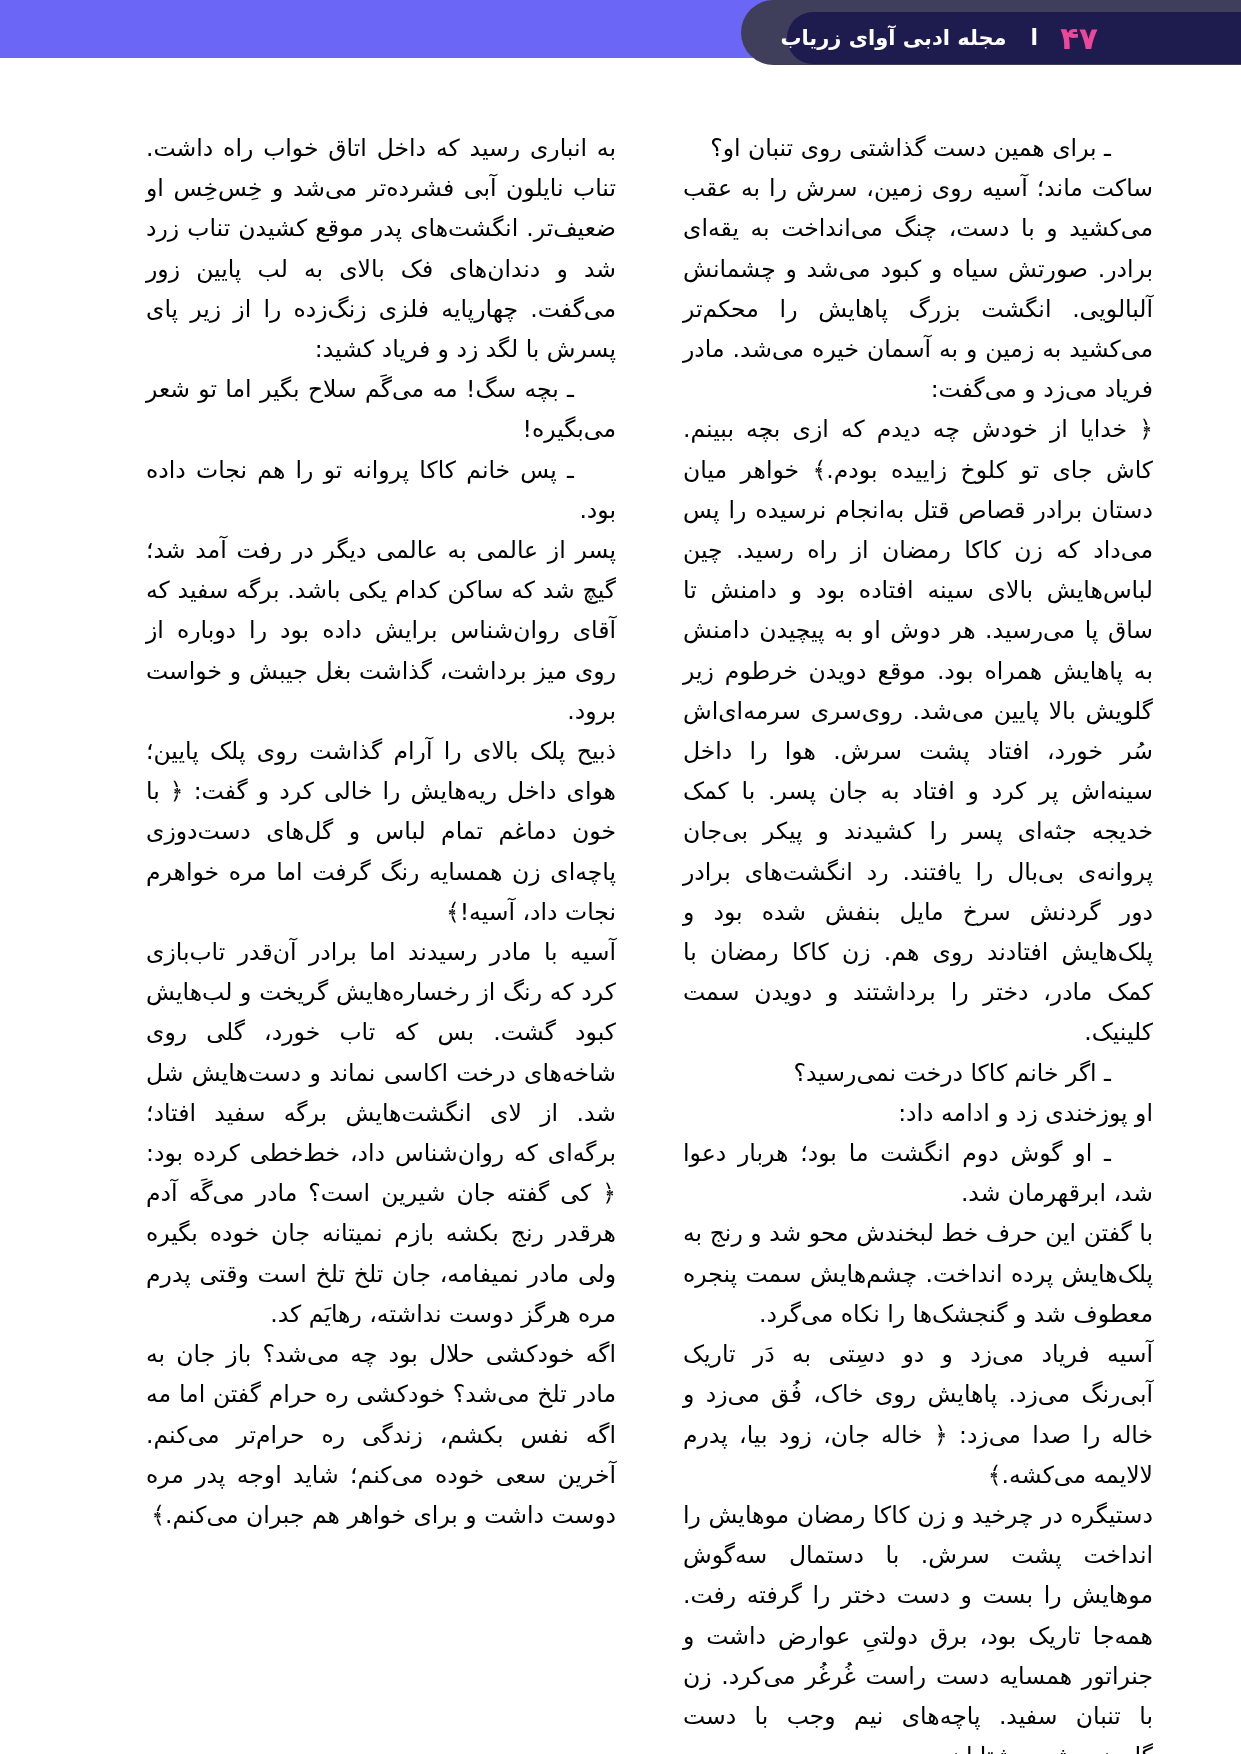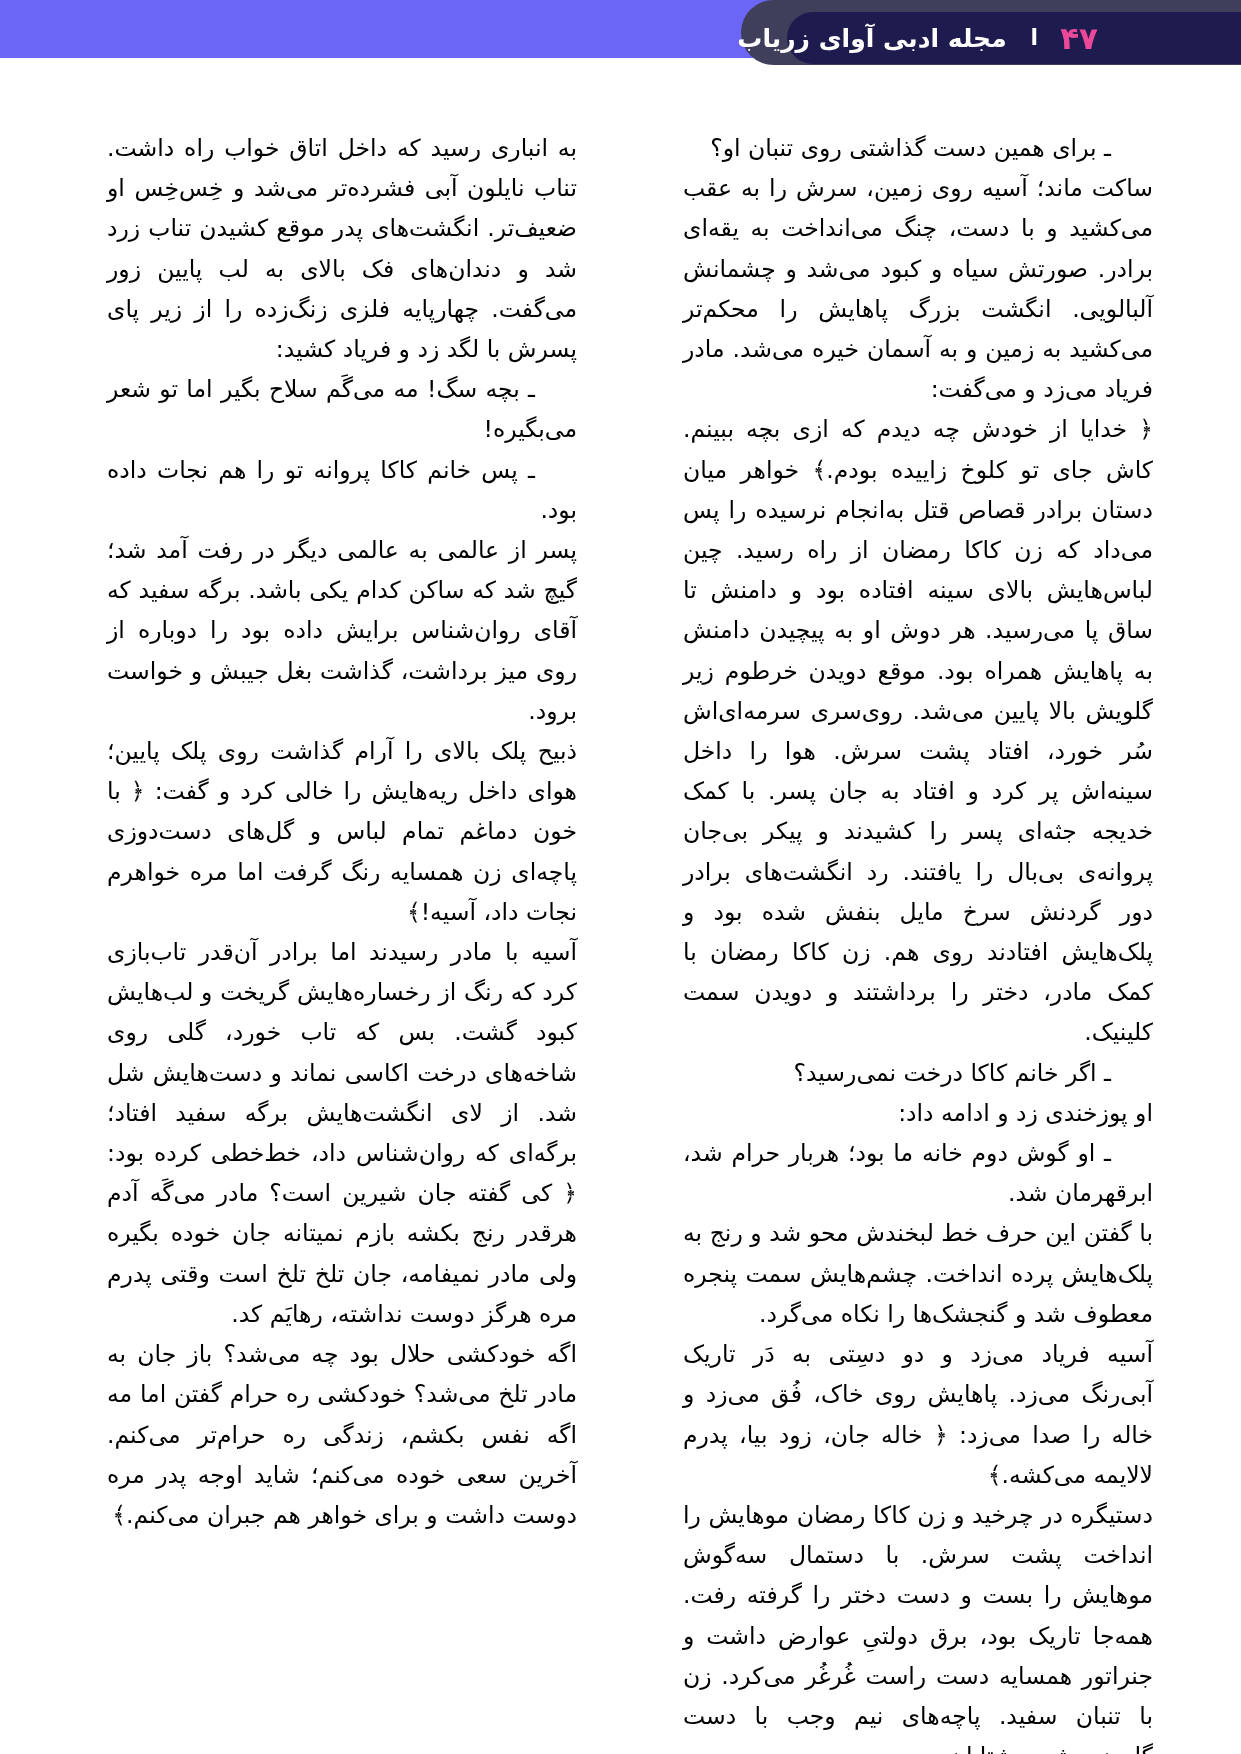--- a/index.html
+++ b/index.html
@@ -76,21 +76,21 @@
   }
   .header-separator {
     color: #ffffff;
     font-size: 22px;
     font-weight: bold;
     margin: 0 22px 0 24px;
     line-height: 1;
   }
   .header-magazine-title {
     color: #ffffff;
-    font-size: 25px;
+    font-size: 21px;
     font-weight: bold;
   }
 
   
   .article-body {
     position: absolute;
     top: 128px;
     left: 0;
     width: 1241px;
     height: 1320px;
@@ -106,21 +106,21 @@
     text-justify: inter-word;
     font-size: 23.5px;
     line-height: 40.2px;
     color: #000000;
     font-family: "DejaVu Sans", "Liberation Sans", sans-serif;
   }
   .column-right {
     margin-right: 88px;
   }
   .column-left {
-    margin-right: 106px;
+    margin-right: 67px;
   }
   .text-column p {
     margin: 0;
   }
   .para-indent {
     text-indent: 42px;
   }
   .para-dash {
     text-indent: 0;
   }
@@ -141,21 +141,21 @@
 </div>
 
 <div class="article-body">
 
   <div class="text-column column-right">
     <p class="para-indent">ـ برای همین دست گذاشتی روی تنبان او؟</p>
     <p class="para-dash">ساکت ماند؛ آسیه روی زمین، سرش را به عقب می‌کشید و با دست، چنگ می‌انداخت به یقه‌ای برادر. صورتش سیاه و کبود می‌شد و چشمانش آلبالویی. انگشت بزرگ پاهایش را محکم‌تر می‌کشید به زمین و به آسمان خیره می‌شد. مادر فریاد می‌زد و می‌گفت:</p>
     <p class="para-dash">﴿ خدایا از خودش چه دیدم که ازی بچه ببینم. کاش جای تو کلوخ زاییده بودم.﴾ خواهر میان دستان برادر قصاص قتل به‌انجام نرسیده را پس می‌داد که زن کاکا رمضان از راه رسید. چین لباس‌هایش بالای سینه افتاده بود و دامنش تا ساق پا می‌رسید. هر دوش او به پیچیدن دامنش به پاهایش همراه بود. موقع دویدن خرطوم زیر گلویش بالا پایین می‌شد. روی‌سری سرمه‌ای‌اش سُر خورد، افتاد پشت سرش. هوا را داخل سینه‌اش پر کرد و افتاد به جان پسر. با کمک خدیجه جثه‌ای پسر را کشیدند و پیکر بی‌جان پروانه‌ی بی‌بال را یافتند. رد انگشت‌های برادر دور گردنش سرخ مایل بنفش شده بود و پلک‌هایش افتادند روی هم. زن کاکا رمضان با کمک مادر، دختر را برداشتند و دویدن سمت کلینیک.</p>
     <p class="para-indent">ـ اگر خانم کاکا درخت نمی‌رسید؟</p>
     <p class="para-dash">او پوزخندی زد و ادامه داد:</p>
-    <p class="para-indent">ـ او گوش دوم خانه ما بود؛ هربار حرام شد، ابرقهرمان شد.</p>
+    <p class="para-indent">ـ او گوش دوم انگشت ما بود؛ هربار دعوا شد، ابرقهرمان شد.</p>
     <p class="para-dash">با گفتن این حرف خط لبخندش محو شد و رنج به پلک‌هایش پرده انداخت. چشم‌هایش سمت پنجره معطوف شد و گنجشک‌ها را نکاه می‌گرد.</p>
     <p class="para-dash">آسیه فریاد می‌زد و دو دسِتی به دَر تاریک آبی‌رنگ می‌زد. پاهایش روی خاک، فُق می‌زد و خاله را صدا می‌زد: ﴿ خاله جان، زود بیا، پدرم لالایمه می‌کشه.﴾</p>
     <p class="para-dash">دستیگره در چرخید و زن کاکا رمضان موهایش را انداخت پشت سرش. با دستمال سه‌گوش موهایش را بست و دست دختر را گرفته رفت. همه‌جا تاریک بود، برق دولتیِ عوارض داشت و جنراتور همسایه دست راست غُرغُر می‌کرد. زن با تنبان سفید. پاچه‌های نیم وجب با دست گلدوزی شده، شتابان</p>
   </div>
 
   <div class="text-column column-left">
     <p class="para-dash">به انباری رسید که داخل اتاق خواب راه داشت. تناب نایلون آبی فشرده‌تر می‌شد و خِس‌خِس او ضعیف‌تر. انگشت‌های پدر موقع کشیدن تناب زرد شد و دندان‌های فک بالای به لب پایین زور می‌گفت. چهارپایه فلزی زنگ‌زده را از زیر پای پسرش با لگد زد و فریاد کشید:</p>
     <p class="para-indent">ـ بچه سگ! مه می‌گَم سلاح بگیر اما تو شعر می‌بگیره!</p>
     <p class="para-indent">ـ پس خانم کاکا پروانه تو را هم نجات داده بود.</p>
     <p class="para-dash">پسر از عالمی به عالمی دیگر در رفت آمد شد؛ گیچ شد که ساکن کدام یکی باشد. برگه سفید که آقای روان‌شناس برایش داده بود را دوباره از روی میز برداشت، گذاشت بغل جیبش و خواست برود.</p>

